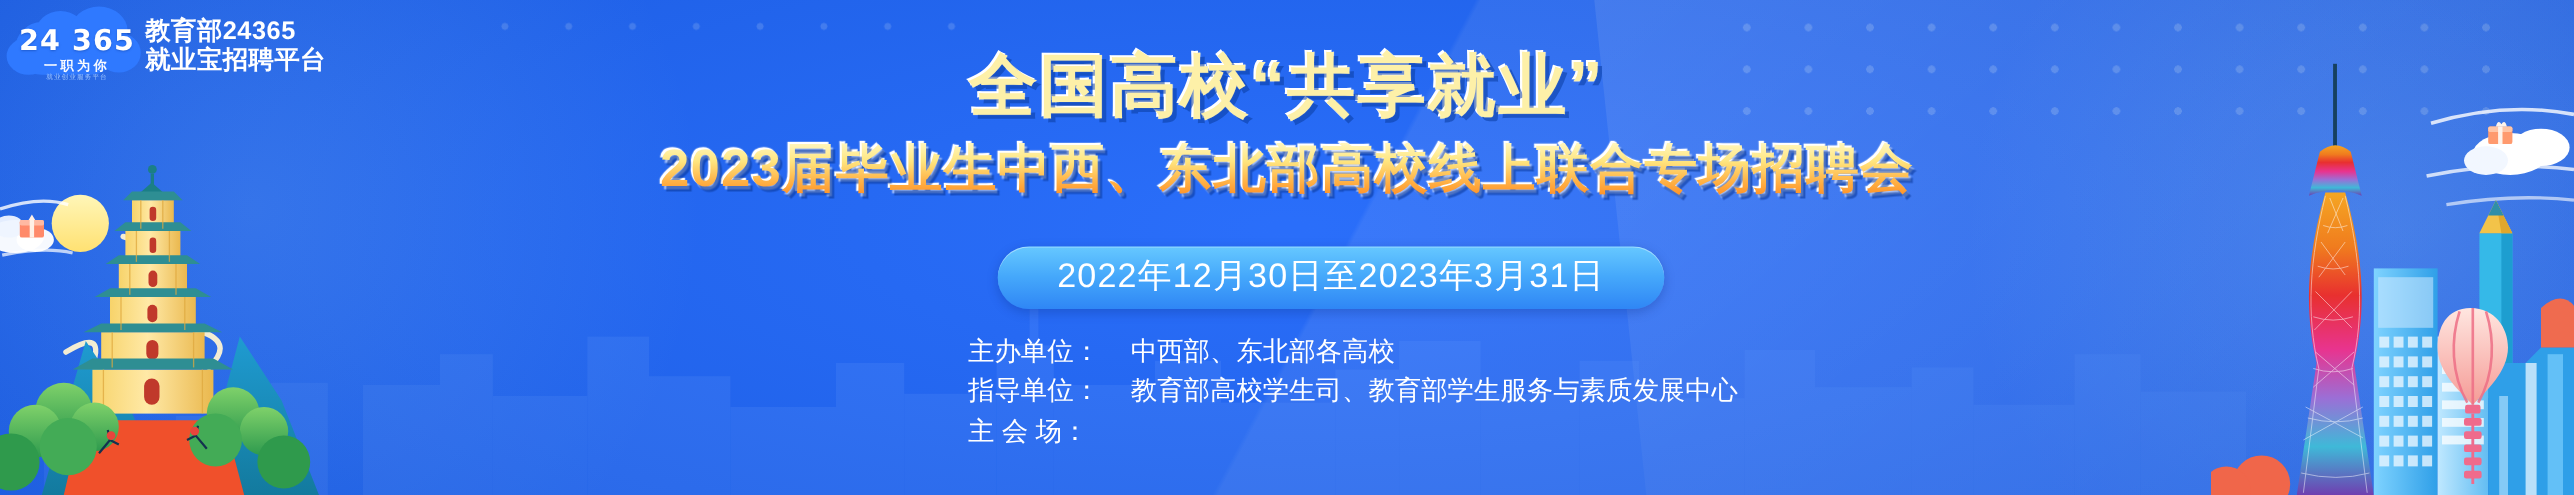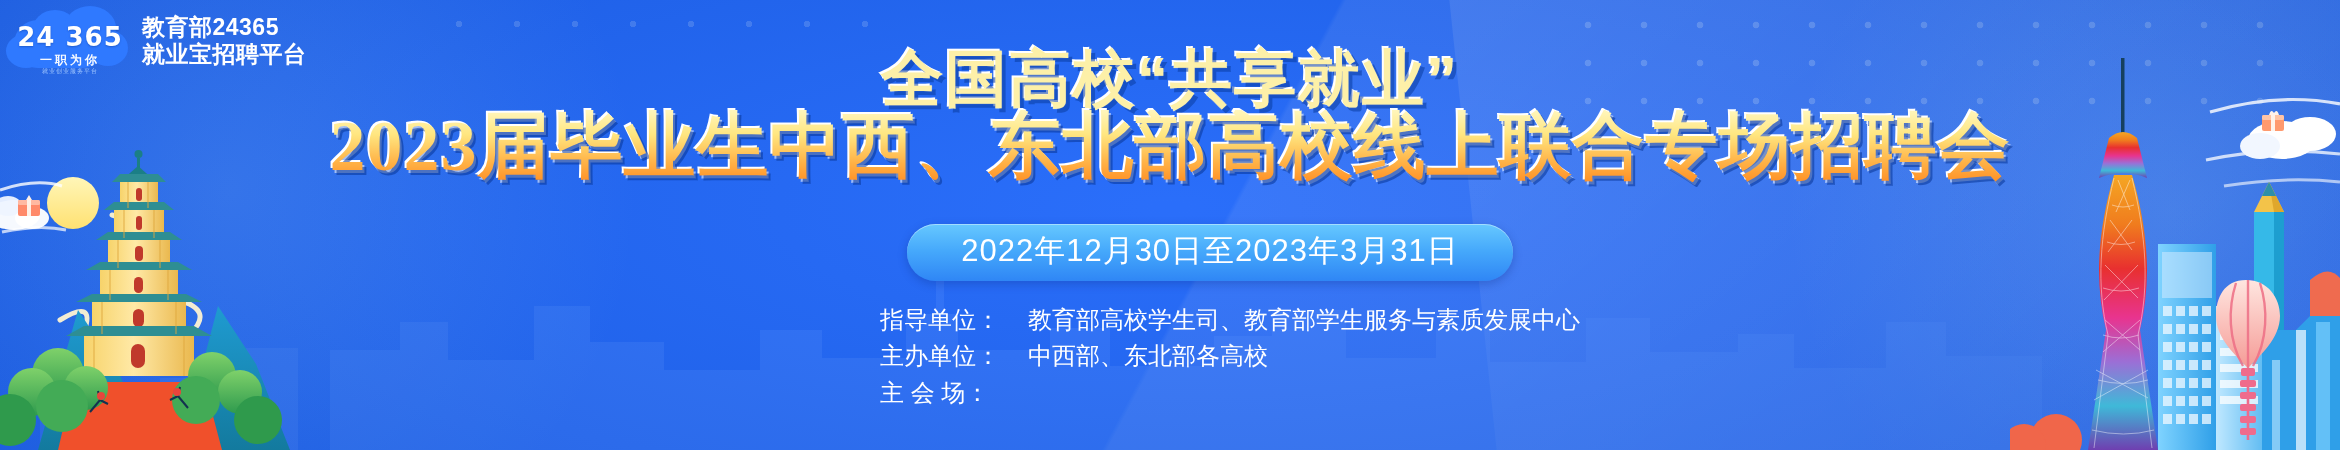--- a/index.html
+++ b/index.html
@@ -47,21 +47,21 @@
   .dots-2{
     position:absolute;top:4px;left:430px;width:470px;height:56px;opacity:.20;
     background-image:radial-gradient(circle,#cfe4ff 3px,transparent 3.4px);
     background-size:58px 40px;
   }
 
   
   .skyline{position:absolute;left:0;bottom:0;width:2340px;height:240px;opacity:.5;}
 
   
-  .logo-wrap{position:absolute;left:6px;top:4px;display:flex;align-items:center;gap:10px;z-index:40;}
+  .logo-wrap{position:absolute;left:6px;top:4px;display:flex;align-items:center;gap:0;z-index:40;}
   .logo-cloud{position:relative;width:126px;height:74px;}
   .logo-cloud .c{position:absolute;background:#2f79ff;border-radius:50%;}
   .logo-cloud .c1{left:8px;top:16px;width:92px;height:48px;border-radius:26px;}
   .logo-cloud .c2{left:26px;top:6px;width:46px;height:42px;}
   .logo-cloud .c3{left:58px;top:2px;width:52px;height:44px;}
   .logo-cloud .c4{left:0px;top:30px;width:40px;height:34px;}
   .logo-cloud .c5{left:82px;top:26px;width:40px;height:36px;}
   .logo-num{
     position:absolute;left:9px;top:20px;width:110px;text-align:center;
     color:#ffffff;font-size:26px;font-weight:bold;letter-spacing:1px;
@@ -82,26 +82,25 @@
   .title-block{position:absolute;left:0;top:0;width:2340px;text-align:center;z-index:30;}
   .t1{
     margin-top:48px;font-size:62px;font-weight:bold;letter-spacing:2px;line-height:1;
     color:#fdf0a8;
     text-shadow:
       4px 4px 0 rgba(10,60,160,.55),
       -2px -2px 0 #ffffff,
       0 0 1px #ffffff;
   }
   .t2{
-    margin-top:0;font-size:72px;font-weight:bold;letter-spacing:1px;line-height:1;
+    margin-top:20px;font-size:48px;font-weight:bold;letter-spacing:1px;line-height:1;
     background:linear-gradient(180deg,#fff6bd 0%,#ffe680 34%,#ffb347 72%,#ff9126 100%);
     -webkit-background-clip:text;background-clip:text;color:transparent;
     -webkit-text-fill-color:transparent;
     filter:drop-shadow(4px 5px 0 rgba(8,52,150,.55)) drop-shadow(-2px -2px 0 #ffffff);
-    font-family:Liberation Serif, serif;
   }
 
   
   .pill-row{position:absolute;left:0;top:224px;width:2340px;text-align:center;z-index:30;margin-left:40px;}
   .pill{
     display:inline-block;padding:11px 54px 13px;border-radius:34px;
     background:linear-gradient(180deg,#66c8ff 0%,#45a8fb 48%,#2f86f5 100%);
     color:#ffffff;font-size:31px;letter-spacing:1px;line-height:1.05;
     box-shadow:0 3px 10px rgba(6,40,120,.28), inset 0 1px 0 rgba(255,255,255,.4);
   }
@@ -182,26 +181,26 @@
     <div class="t1">全国高校“共享就业”</div>
     <div class="t2">2023届毕业生中西、东北部高校线上联合专场招聘会</div>
   </div>
 
   <div class="pill-row">
     <span class="pill">2022年12月30日至2023年3月31日</span>
   </div>
 
   <div class="info">
     <div class="info-row">
+      <span class="info-label">主办单位：</span>
+      <span class="info-val">中西部、东北部各高校</span>
+    </div>
+    <div class="info-row">
       <span class="info-label">指导单位：</span>
       <span class="info-val">教育部高校学生司、教育部学生服务与素质发展中心</span>
-    </div>
-    <div class="info-row">
-      <span class="info-label">主办单位：</span>
-      <span class="info-val">中西部、东北部各高校</span>
     </div>
     <div class="info-row">
       <span class="info-label">主 会 场：</span>
     </div>
     <div class="info-row">
     </div>
   </div>
 
   <svg class="left-art" viewBox="0 0 340 330" preserveAspectRatio="xMinYMax meet">
     <defs>

